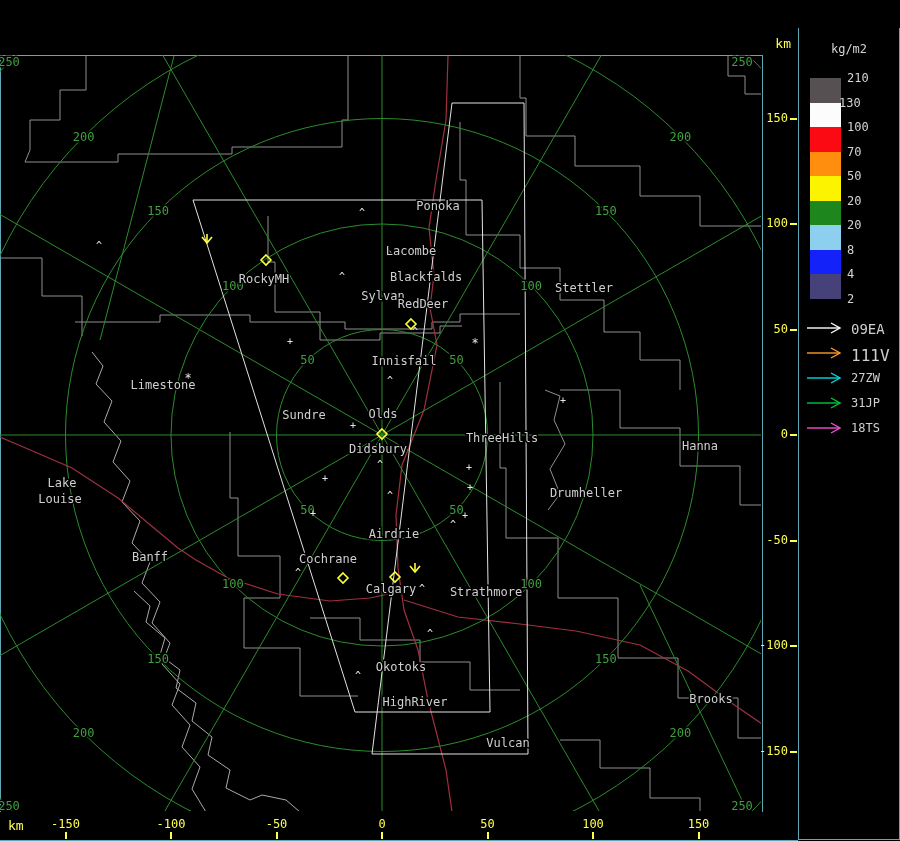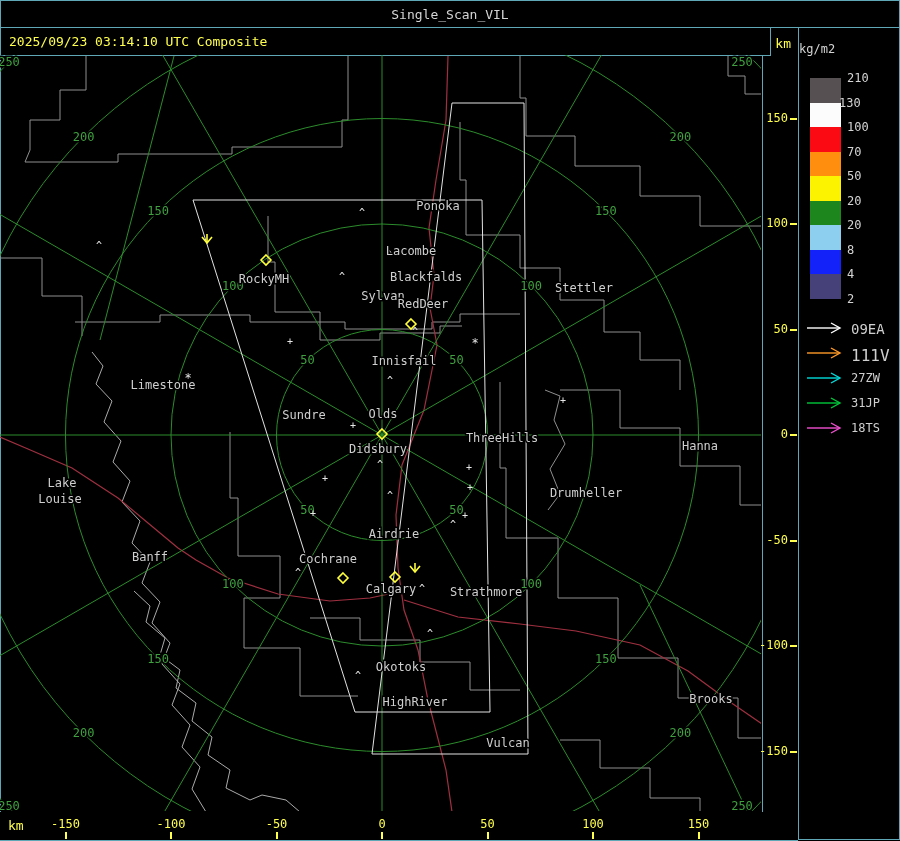--- a/index.html
+++ b/index.html
@@ -11,34 +11,28 @@
   #date-bar{position:absolute;left:0;top:27px;width:761px;height:27px;background:#000;
             display:flex;align-items:center;color:#ffff4e;font-size:13px;padding-left:8px;box-sizing:content-box;}
   #map-frame{position:absolute;left:0;top:55px;width:761px;height:756px;background:#000;}
   #map-svg{position:absolute;left:0;top:55px;}
   #y-gutter{position:absolute;left:763px;top:28px;width:34px;height:784px;}
   #y-unit{position:absolute;right:6px;top:8px;color:#ffff4e;font-size:13px;}
   #bottom-bar{position:absolute;left:0;top:812px;width:798px;height:28px;border-bottom:1px solid #5fa7b7;background:#000;}
   #x-unit{position:absolute;left:8px;top:6px;color:#ffff4e;font-size:13px;}
   #legend-panel{position:absolute;left:798px;top:28px;width:100px;height:811px;background:#000;
                 border-left:1px solid #5fa7b7;border-right:1px solid #5fa7b7;border-bottom:1px solid #5fa7b7;}
-  #legend-unit{position:absolute;left:0;top:14px;width:100%;color:#d4d4d4;font-size:12px;}
+  #legend-unit{position:absolute;left:0;top:14px;width:100%;text-align:center;color:#d4d4d4;font-size:12px;}
 </style>
 </head>
 <body>
 
 <div id="app">
 
-  <div id="title-bar" class="teal">
-    <span>Single_Scan_VIL</span>
-  </div>
-
-  <div id="date-bar" class="teal">
-    <span>2025/09/23 03:14:10 UTC Composite</span>
-  </div>
+
 
   <div id="map-frame" class="teal"></div>
   <svg id="map-svg" width="761" height="756" viewBox="0 55 761 756" shape-rendering="geometricPrecision">
       <polyline points="25,162 118,162 118,154 232,154 232,147 342,147 342,120 348,120 348,56" fill="none" stroke="#8f8f8f" stroke-width="1"></polyline>
       <polyline points="75,322 160,322 160,315 250,315 250,322 345,322 345,329 432,329 432,322 460,322 460,314 520,314" fill="none" stroke="#8f8f8f" stroke-width="1"></polyline>
       <polyline points="268,216 268,262 275,262 275,312 320,312 320,340 380,340 380,333 440,333 440,326 462,326" fill="none" stroke="#8f8f8f" stroke-width="1"></polyline>
       <polyline points="460,122 460,180 466,180 466,235 520,235 520,268 560,268 560,300 604,300 604,332 640,332 640,360 680,360 680,390" fill="none" stroke="#8f8f8f" stroke-width="1"></polyline>
       <polyline points="520,56 520,98 526,98 526,136 575,136 575,166 640,166 640,196 700,196 700,226 762,226" fill="none" stroke="#8f8f8f" stroke-width="1"></polyline>
       <polyline points="560,390 620,390 620,428 680,428 680,466 740,466 740,505 762,505" fill="none" stroke="#8f8f8f" stroke-width="1"></polyline>
       <polyline points="500,382 500,468 506,468 506,538 558,538 558,598 618,598 618,658 678,658 678,698 738,698 738,738 762,738" fill="none" stroke="#8f8f8f" stroke-width="1"></polyline>

